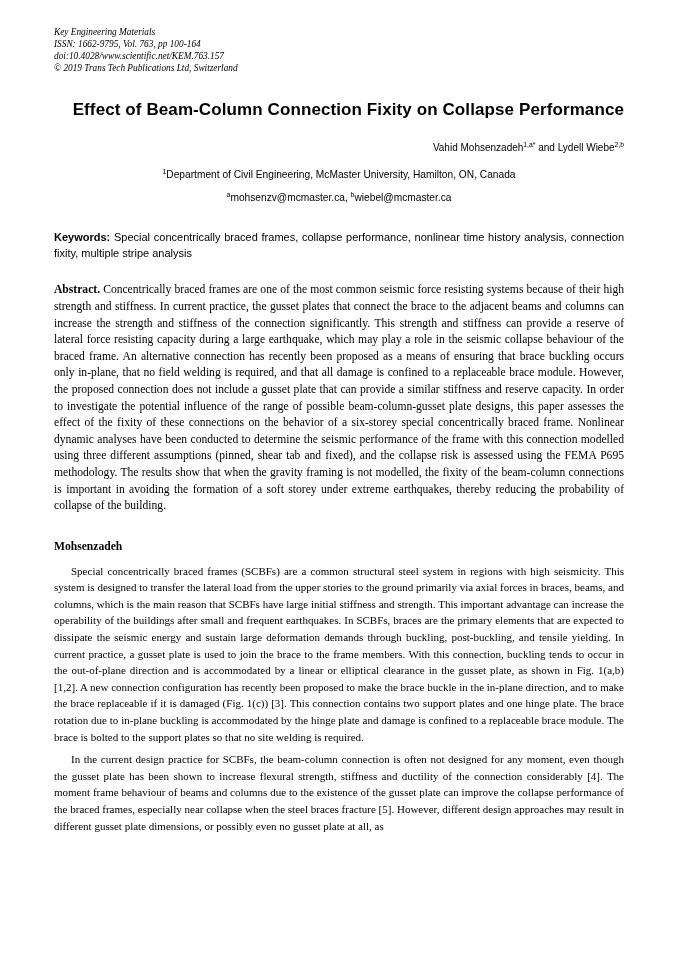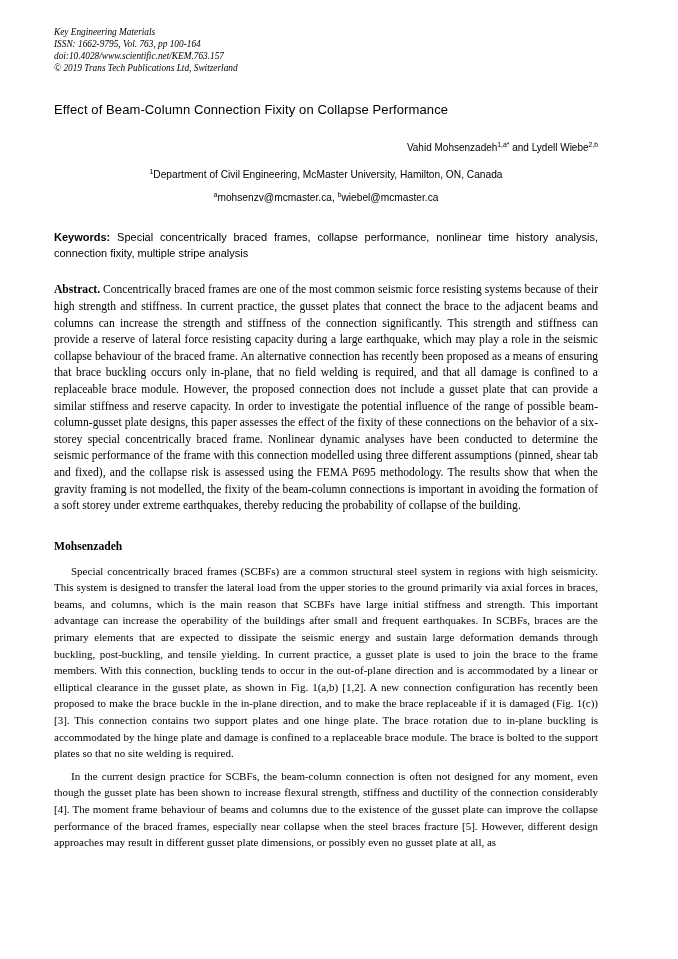--- a/index.html
+++ b/index.html
@@ -12,21 +12,21 @@
     height: 959px;
     font-family: "Liberation Serif", serif;
     color: #000000;
     position: relative;
     overflow: hidden;
   }
   .page {
     box-sizing: border-box;
     width: 678px;
     height: 959px;
-    padding: 26px 80px 0 54px;
+    padding: 26px 54px 0 54px;
     position: relative;
   }
 
   
   .journal-header {
     display: flex;
     justify-content: space-between;
     align-items: flex-start;
     font-style: italic;
     font-size: 9.3px;
@@ -38,24 +38,24 @@
     display: flex;
     flex-direction: column;
   }
   .journal-header .right {
     text-align: right;
     align-items: flex-end;
   }
 
   
   .title {
-    text-align: left;
+    text-align: right;
     font-family: "Liberation Sans", sans-serif;
-    font-weight: normal;
-    font-size: 13px;
+    font-weight: bold;
+    font-size: 17px;
     line-height: 20px;
     margin-top: 26px;
     letter-spacing: 0.1px;
   }
   .authors {
     text-align: right;
     font-family: "Liberation Sans", sans-serif;
     font-size: 10px;
     line-height: 18px;
     margin-top: 19px;

